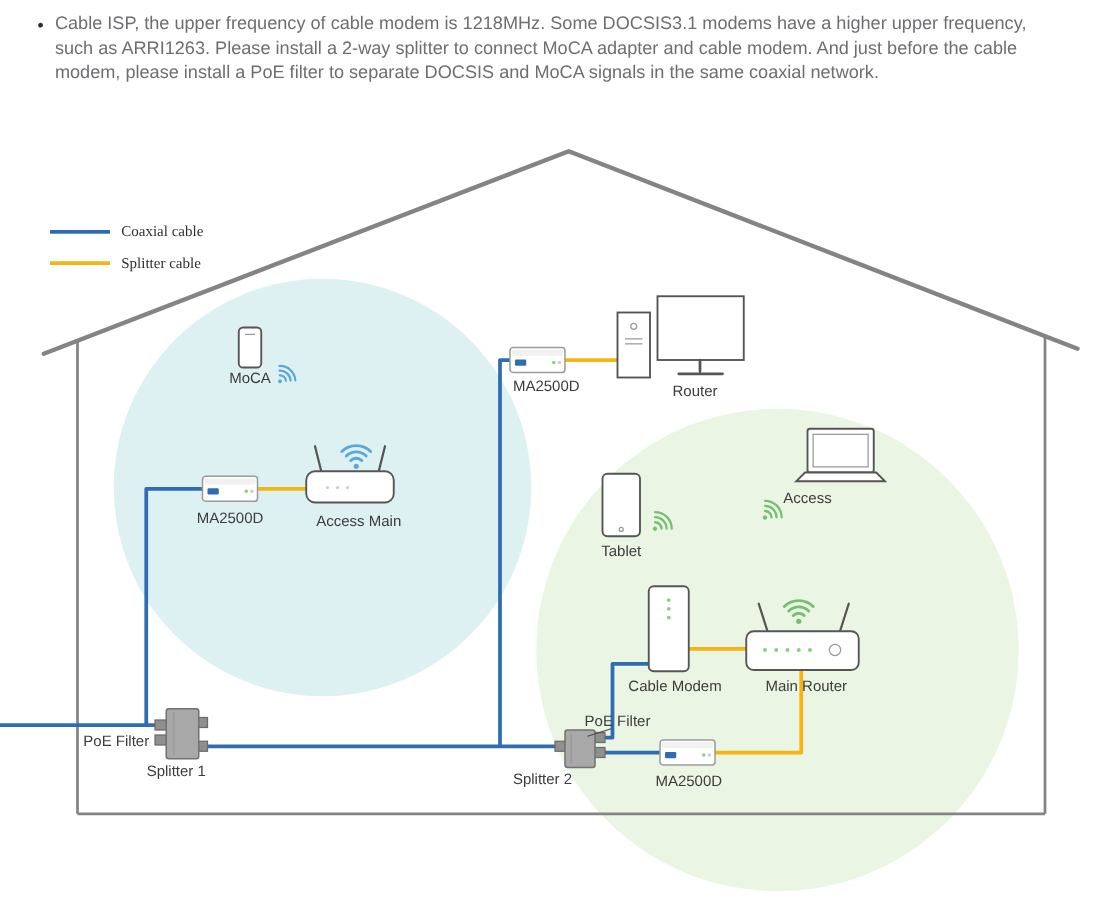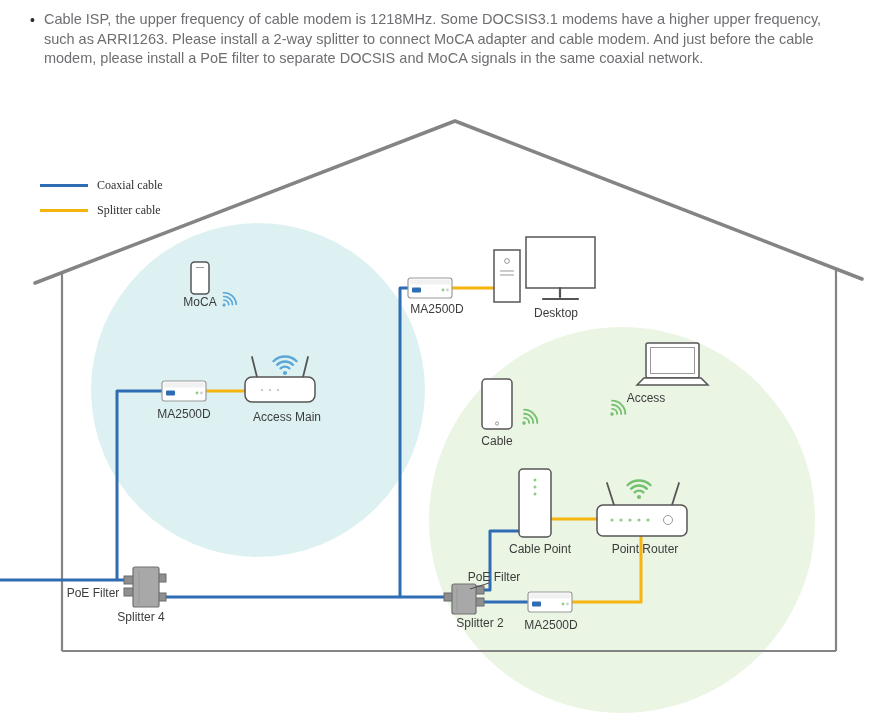--- a/index.html
+++ b/index.html
@@ -183,26 +183,26 @@
       <rect class="port" x="475" y="586" width="9" height="8"></rect>
       <rect class="port" x="475" y="598" width="9" height="8"></rect>
       <rect class="splitter-body" x="452" y="584" width="24" height="30" rx="2"></rect>
       <path class="thin" d="M 457 587 V 611"></path>
       <path class="leader" d="M 489 583 L 470 589"></path>
     </g>
   </svg>
 
   <div class="dev-label" style="left:200px;top:295px">MoCA</div>
   <div class="dev-label" style="left:437px;top:302px">MA2500D</div>
-  <div class="dev-label" style="left:556px;top:306px">Desktop</div>
+  <div class="dev-label" style="left:556px;top:306px">Router</div>
   <div class="dev-label" style="left:184px;top:407px">MA2500D</div>
   <div class="dev-label" style="left:287px;top:410px">Access Main</div>
-  <div class="dev-label" style="left:497px;top:434px">Cable</div>
+  <div class="dev-label" style="left:497px;top:434px">Tablet</div>
   <div class="dev-label" style="left:646px;top:391px">Access</div>
-  <div class="dev-label" style="left:540px;top:542px">Cable Point</div>
-  <div class="dev-label" style="left:645px;top:542px">Point Router</div>
+  <div class="dev-label" style="left:540px;top:542px">Cable Modem</div>
+  <div class="dev-label" style="left:645px;top:542px">Main Router</div>
   <div class="dev-label" style="left:93px;top:586px">PoE Filter</div>
-  <div class="dev-label" style="left:141px;top:610px">Splitter 4</div>
+  <div class="dev-label" style="left:141px;top:610px">Splitter 1</div>
   <div class="dev-label" style="left:494px;top:570px">PoE Filter</div>
-  <div class="dev-label" style="left:480px;top:616px">Splitter 2</div>
+  <div class="dev-label" style="left:434px;top:616px">Splitter 2</div>
   <div class="dev-label" style="left:551px;top:618px">MA2500D</div>
 
 </div>
 
 </body></html>

